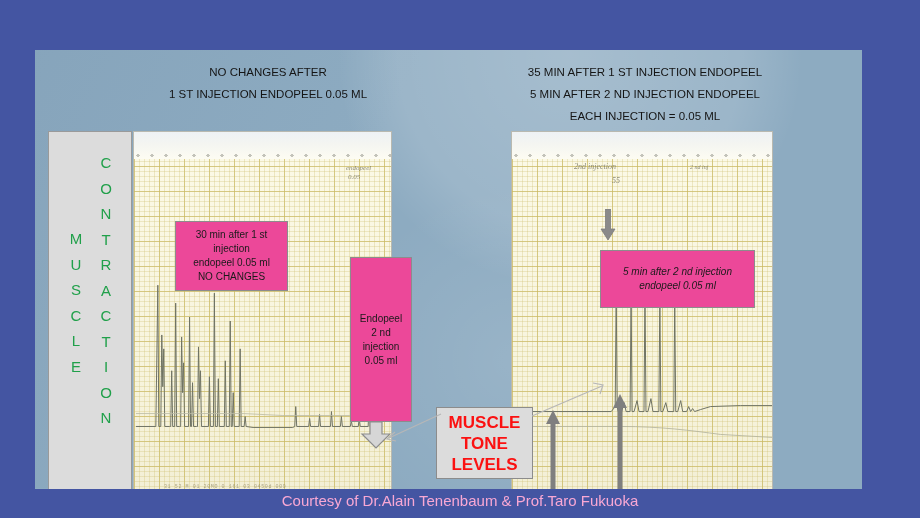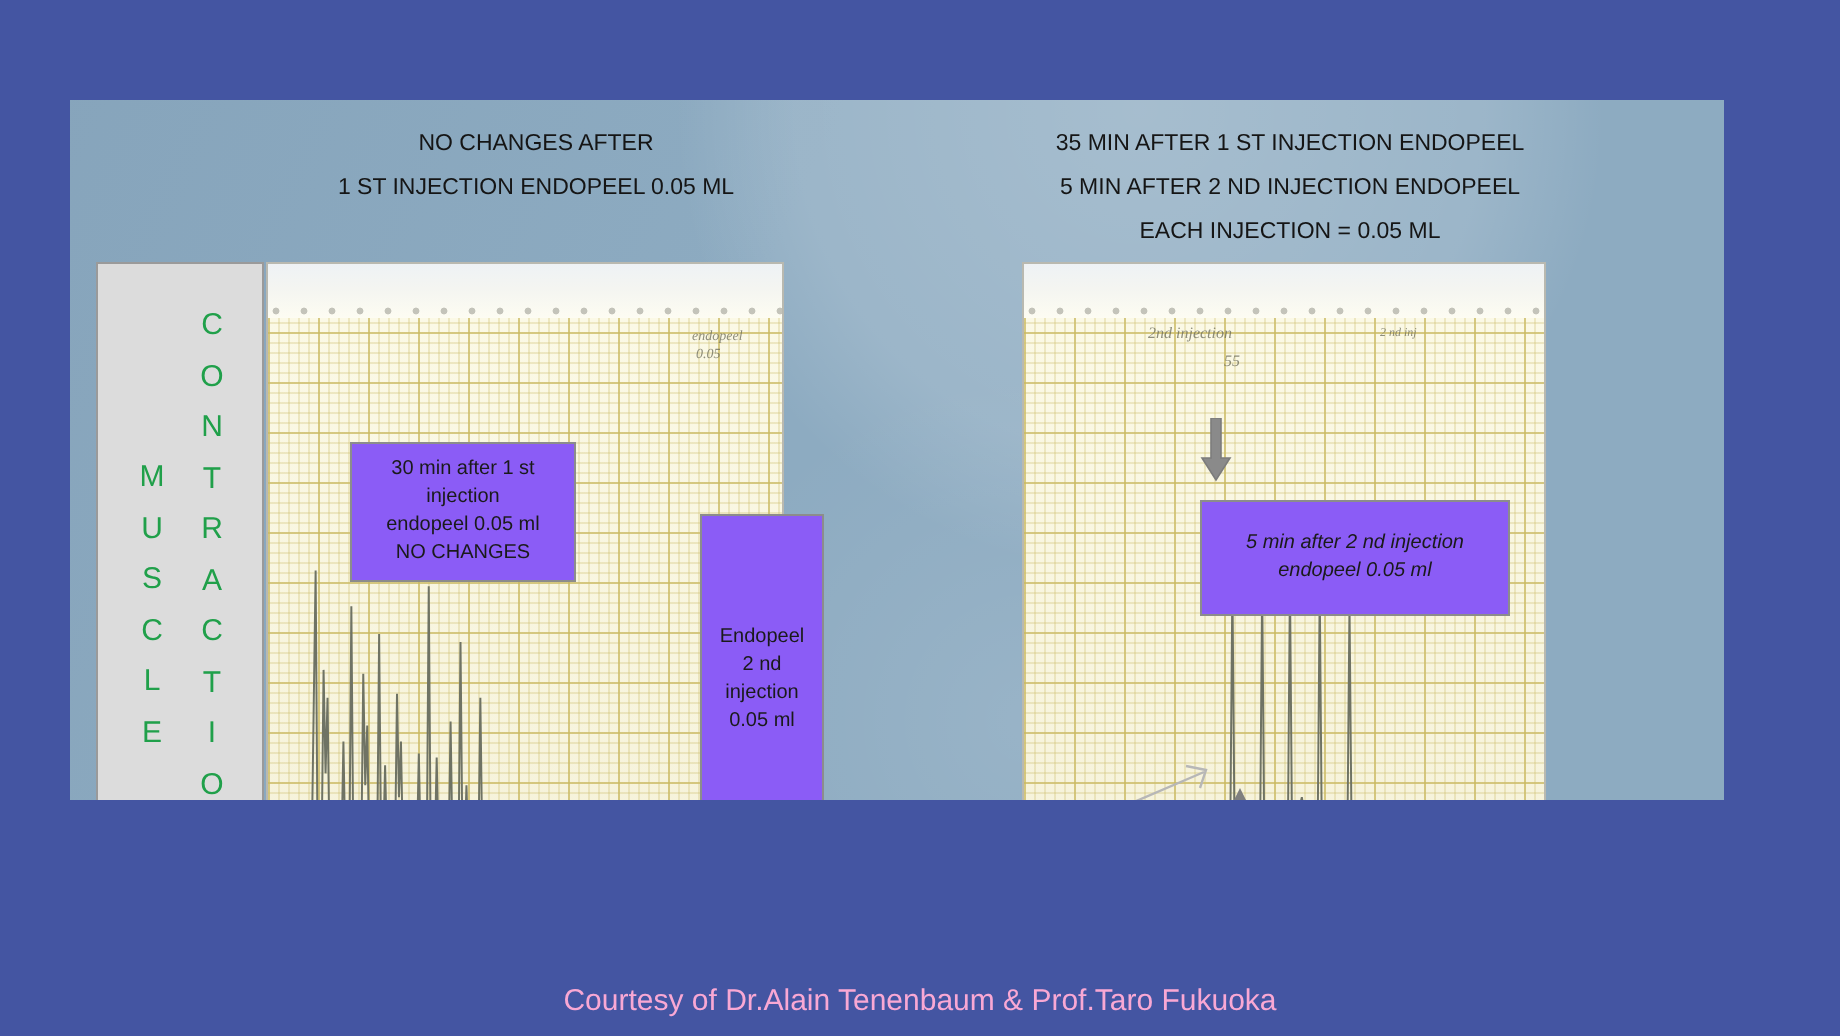--- a/index.html
+++ b/index.html
@@ -16,21 +16,21 @@
   
   #title-block{
     position:absolute;left:0;top:6px;width:920px;text-align:center;
     color:#ffffff;font-weight:bold;font-size:13.5px;letter-spacing:.2px;
     line-height:19px;
   }
   #title-block div{white-space:nowrap;}
 
   
   #content-panel{
-    position:absolute;left:35px;top:50px;width:827px;height:350px;
+    position:absolute;left:35px;top:50px;width:827px;height:439px;
     background:#8dabc1;
     overflow:hidden;
   }
   #panel-glow{
     position:absolute;left:300px;top:-230px;width:470px;height:470px;
     border-radius:50%;
     background:radial-gradient(circle at 50% 50%, rgba(255,255,255,.22) 0%, rgba(255,255,255,.13) 52%, rgba(255,255,255,0) 70%);
     pointer-events:none;
   }
   #panel-glow2{
@@ -104,21 +104,21 @@
   .printmark{
     position:absolute;color:#9a9270;font-size:5px;letter-spacing:.6px;
     white-space:nowrap;opacity:.8;font-family:"Liberation Mono", monospace;
   }
 
   
   .trace{position:absolute;left:0;top:0;width:100%;height:100%;}
 
   
   .callout{
-    position:absolute;background:#8b5cf6;border:1.5px solid #8c8c8c;
+    position:absolute;background:#ec4899;border:1.5px solid #8c8c8c;
     box-sizing:border-box;color:#1a1a1a;font-size:10px;line-height:14px;
     text-align:center;display:flex;flex-direction:column;
     justify-content:center;
   }
   .callout span{display:block;white-space:nowrap;}
 
   #callout-left{left:140px;top:171px;width:113px;height:70px;}
   #callout-2nd{left:315px;top:207px;width:62px;height:165px;}
   #callout-2nd span{white-space:normal;}
   #callout-right{left:565px;top:200px;width:155px;height:58px;font-style:italic;}

